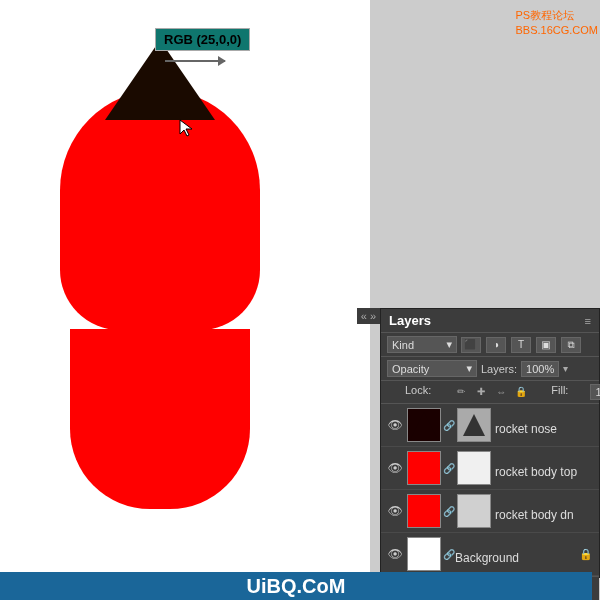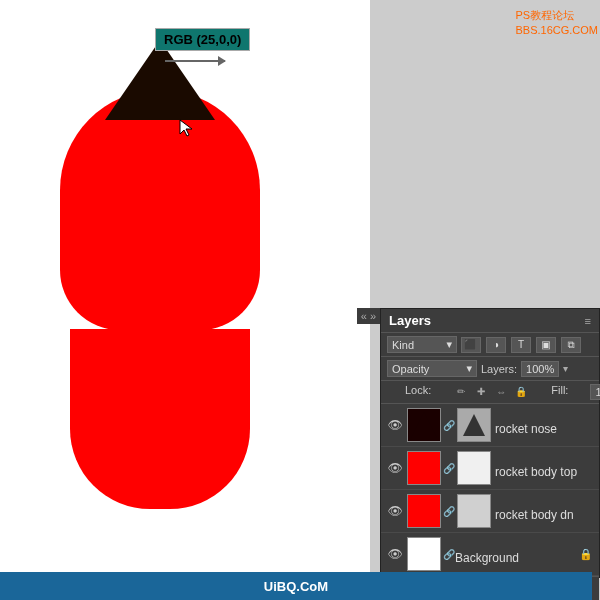--- a/index.html
+++ b/index.html
@@ -139,21 +139,21 @@
 
     
     .watermark-bottom {
       position: absolute;
       bottom: 0;
       left: 0;
       right: 8px;
       background: #1a6699;
       color: #fff;
       text-align: center;
-      font-size: 13px;
+      font-size: 20px;
       font-weight: bold;
       padding: 10px 0;
       height: 28px;
       display: flex;
       align-items: center;
       justify-content: center;
     }
 
     
     .layers-panel {

